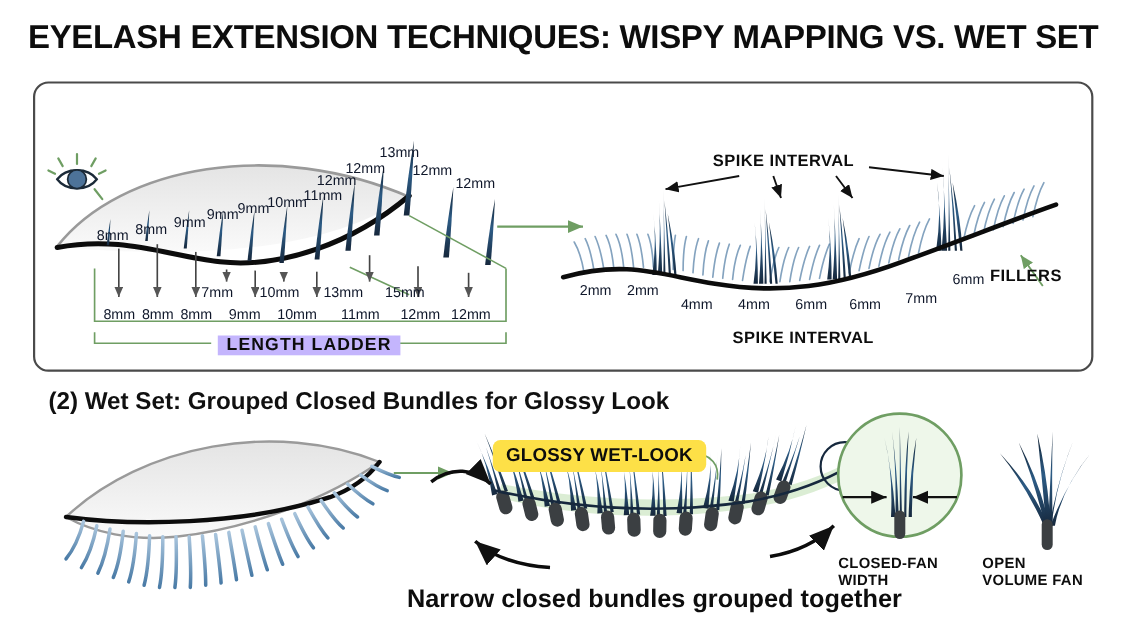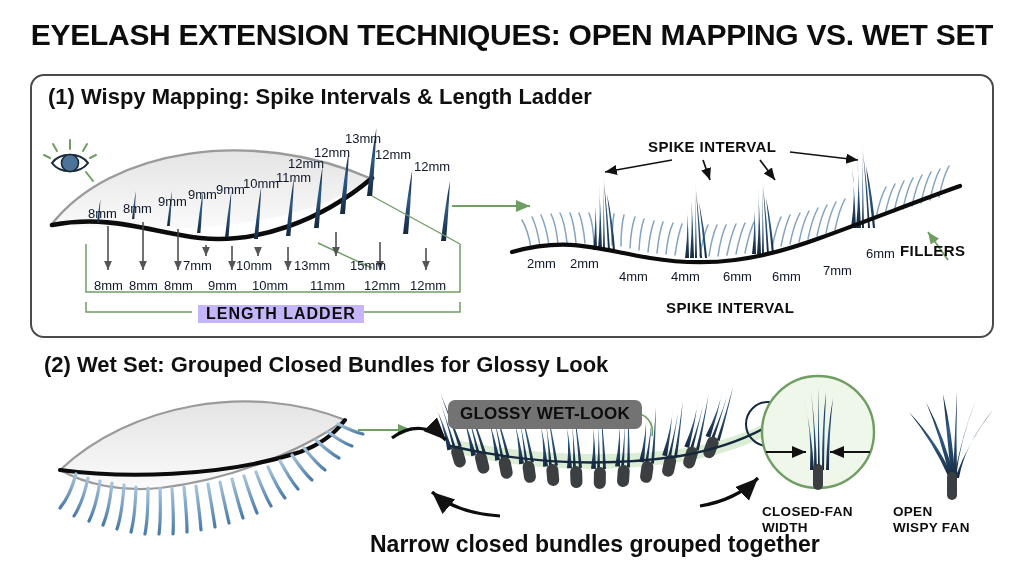--- a/index.html
+++ b/index.html
@@ -37,45 +37,44 @@
   .lab{font-size:13px;color:#0f172a;white-space:nowrap;}
   .cap{font-size:15px;font-weight:bold;letter-spacing:0.4px;
        color:#0d0d0d;white-space:nowrap;text-align:right;}
   .cap-sm{font-size:13.5px;font-weight:bold;letter-spacing:0.3px;
        color:#0d0d0d;white-space:nowrap;text-align:left;line-height:1.15;}
   .botcap{font-size:23px;font-weight:bold;color:#0d0d0d;white-space:nowrap;}
 
   
   #glossy-badge{
     top:400px;left:448px;
-    background:#737373;border-radius:7px;
+    background:#fde047;border-radius:7px;
     padding:4px 12px 5px 12px;
     font-size:17px;font-weight:bold;letter-spacing:0.2px;
     color:#0d0d0d;white-space:nowrap;
   }
 
   
   #ladder-cap{
     top:305px;left:198px;font-size:16px;font-weight:bold;
     letter-spacing:1px;color:#0d0d0d;white-space:nowrap;
     background:#c4b5fd;padding:0 8px;
   }
 
   svg{display:block;}
   .svgl{position:absolute;top:0;left:0;pointer-events:none;}
 </style>
 </head>
 <body>
 
 <div id="root">
 
-  <div class="abs" id="title">EYELASH EXTENSION TECHNIQUES: OPEN MAPPING VS. WET SET</div>
+  <div class="abs" id="title">EYELASH EXTENSION TECHNIQUES: WISPY MAPPING VS. WET SET</div>
 
   <div class="abs" id="panel1"></div>
-  <div class="abs" id="panel1-title">(1) Wispy Mapping: Spike Intervals &amp; Length Ladder</div>
 
   <svg class="svgl" width="1024" height="572" aria-hidden="true">
     <defs>
       <linearGradient id="lashg" x1="0" y1="1" x2="0" y2="0">
         <stop offset="0%" stop-color="#16283d"></stop>
         <stop offset="55%" stop-color="#2d5c86"></stop>
         <stop offset="100%" stop-color="#12202f"></stop>
       </linearGradient>
       <linearGradient id="fillg" x1="0" y1="1" x2="0" y2="0">
         <stop offset="0%" stop-color="#4a7ba6"></stop>
@@ -439,16 +438,16 @@
 
   <div class="abs botcap" style="left:370px;top:531px">Narrow closed bundles grouped together</div>
 
   <div class="abs cap-sm" style="left:762px;top:504px;width:115px">
     <div>CLOSED-FAN</div>
     <div>WIDTH</div>
   </div>
 
   <div class="abs cap-sm" style="left:893px;top:504px;width:120px">
     <div>OPEN</div>
-    <div>WISPY FAN</div>
+    <div>VOLUME FAN</div>
   </div>
 
 </div>
 
 </body></html>

